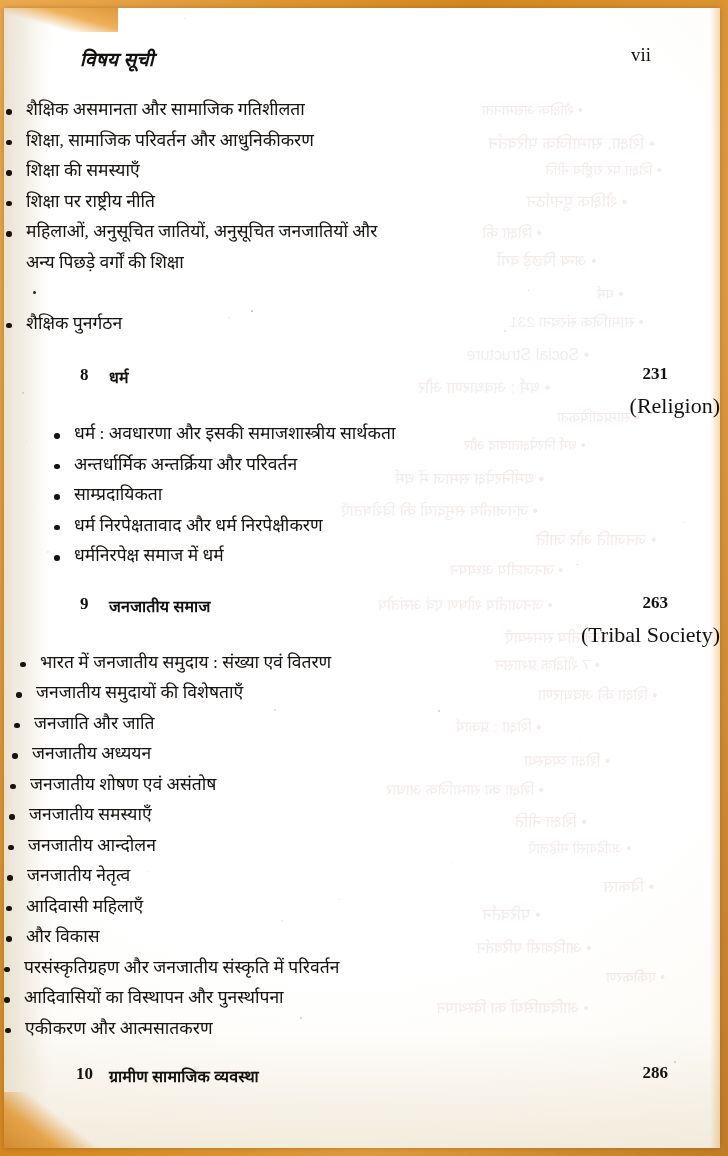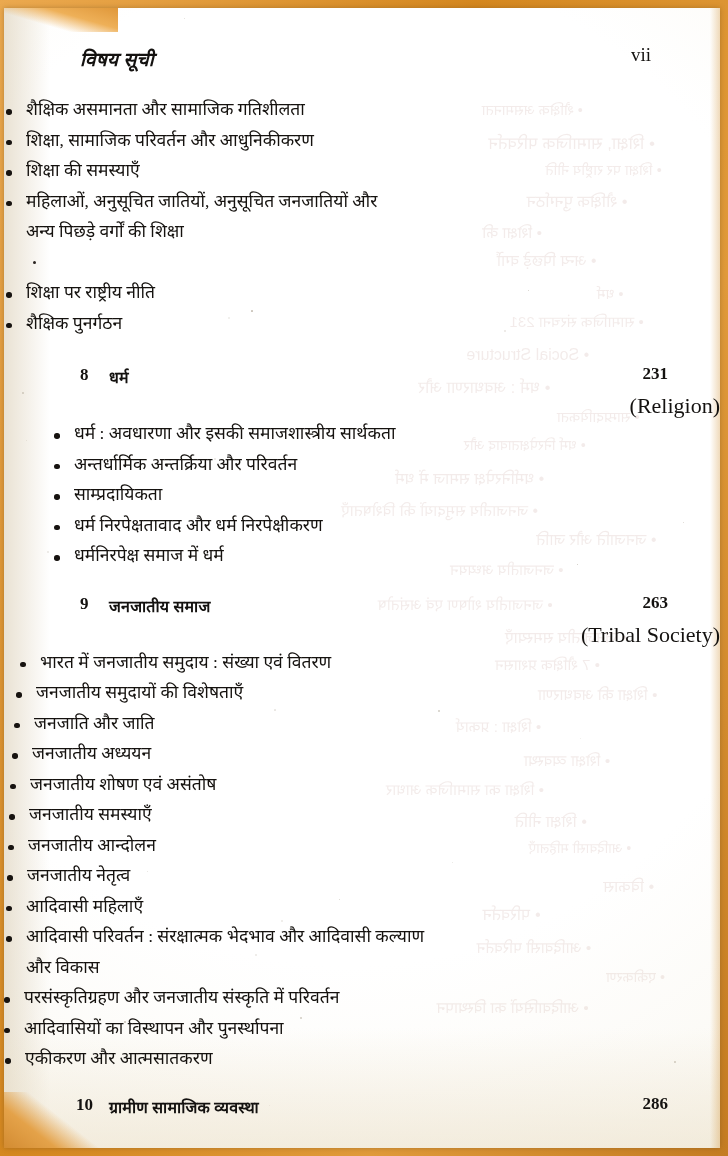--- a/index.html
+++ b/index.html
@@ -274,25 +274,25 @@
           <li>
             <span>शैक्षिक असमानता और सामाजिक गतिशीलता</span>
           </li>
           <li>
             <span>शिक्षा, सामाजिक परिवर्तन और आधुनिकीकरण</span>
           </li>
           <li>
             <span>शिक्षा की समस्याएँ</span>
           </li>
           <li>
+            <span>शिक्षा पर राष्ट्रीय नीति</span>
+          </li>
+          <li>
             <span>महिलाओं, अनुसूचित जातियों, अनुसूचित जनजातियों और</span>
             <span class="cont">अन्य पिछड़े वर्गों की शिक्षा</span><span class="stray-dot"></span>
-          </li>
-          <li>
-            <span>शिक्षा पर राष्ट्रीय नीति</span>
           </li>
           <li>
             <span>शैक्षिक पुनर्गठन</span>
           </li>
         </ul>
 
         <div class="chapter" style="margin-top:26px;">
           <span class="ch-num">8</span>
           <div class="ch-title">धर्म</div>
           <div class="ch-en">(Religion)</div>
@@ -330,21 +330,20 @@
             <span>जनजातीय शोषण एवं असंतोष</span></li>
           <li style="margin-left:3px;">
             <span>जनजातीय समस्याएँ</span></li>
           <li style="margin-left:2px;">
             <span>जनजातीय आन्दोलन</span></li>
           <li style="margin-left:1px;">
             <span>जनजातीय नेतृत्व</span></li>
           <li style="margin-left:0px;">
             <span>आदिवासी महिलाएँ</span></li>
           <li style="margin-left:0px;max-width:470px;">
-            <span>आदिवासी परिवर्तन : संरक्षात्मक भेदभाव और आदिवासी कल्याण</span>
             <span class="cont">और विकास</span>
           </li>
           <li style="margin-left:-2px;">
             <span>परसंस्कृतिग्रहण और जनजातीय संस्कृति में परिवर्तन</span></li>
           <li style="margin-left:-2px;">
             <span>आदिवासियों का विस्थापन और पुनर्स्थापना</span></li>
           <li style="margin-left:-1px;">
             <span>एकीकरण और आत्मसातकरण</span></li>
         </ul>
 

